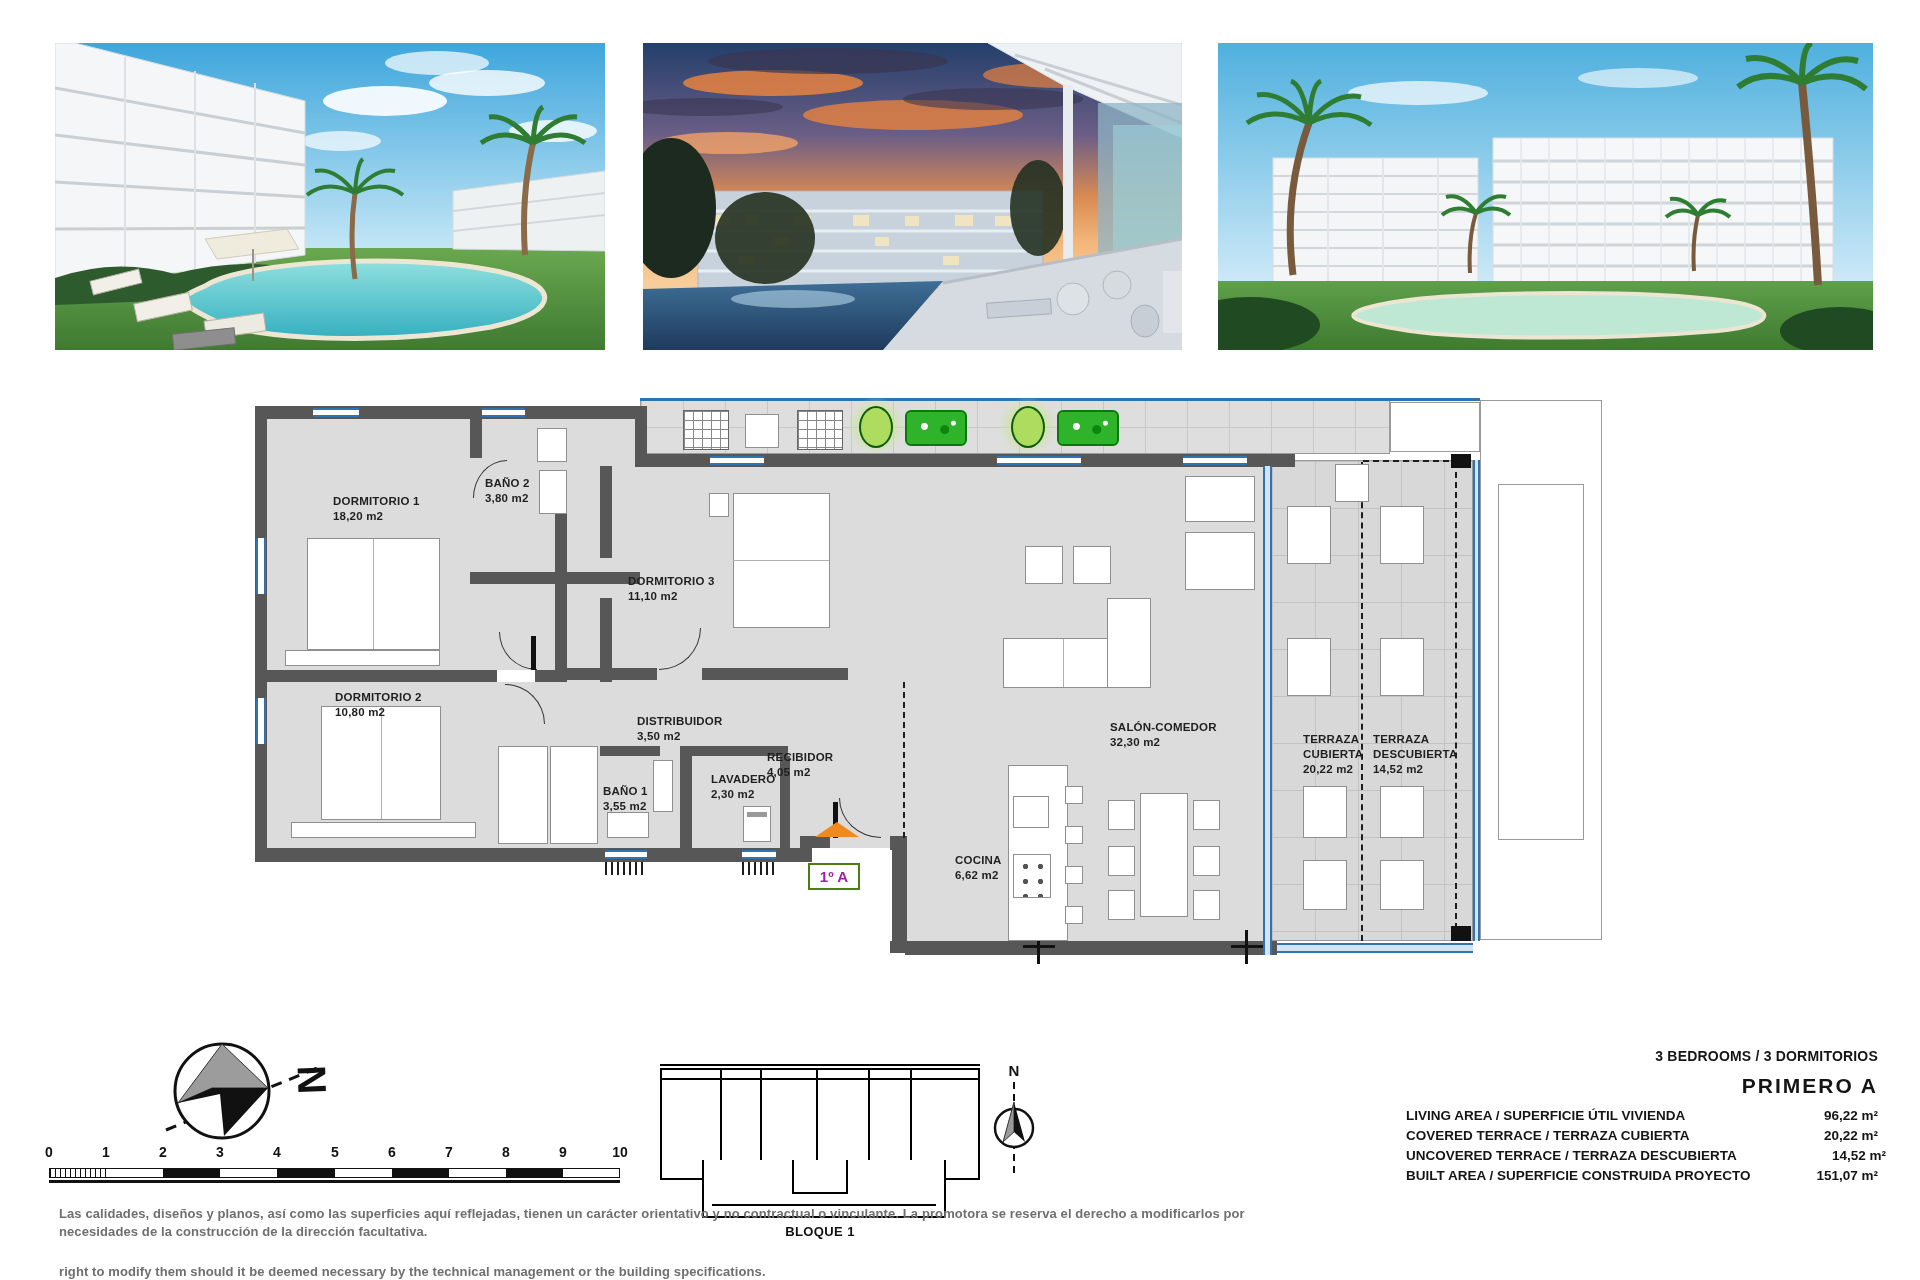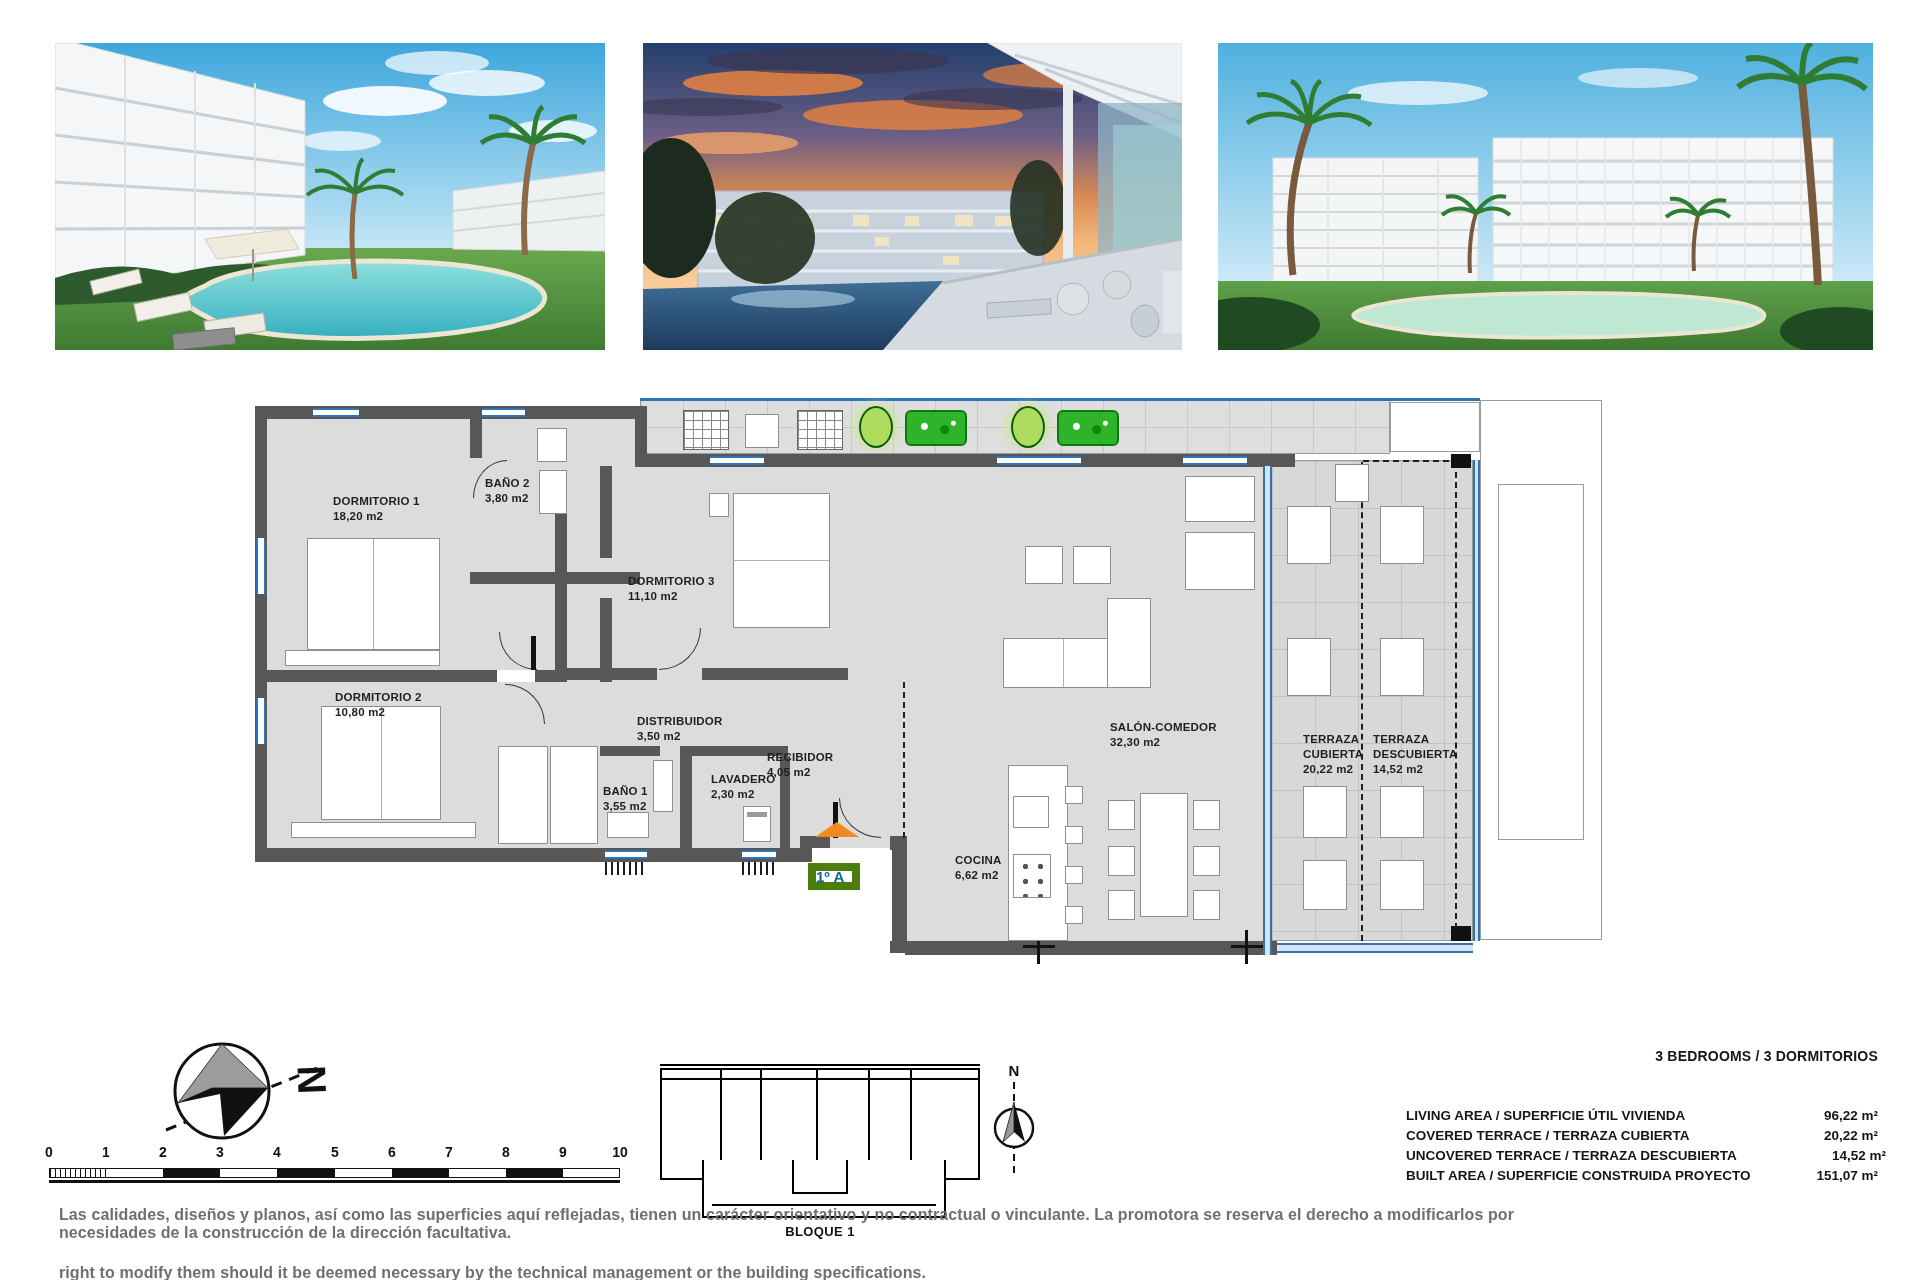--- a/index.html
+++ b/index.html
@@ -31,31 +31,31 @@
   .dash-v{position:absolute;border-left:2px dashed #1d1d1d}
   .dash-h{position:absolute;border-top:2px dashed #1d1d1d}
   .arc{position:absolute;border:1.6px solid #333;background:transparent}
   .hatch{position:absolute;background:repeating-linear-gradient(90deg,#1d1d1d 0 2px,transparent 2px 6px)}
   .plantc{position:absolute;border:2px solid #0d5c0d;background:#AEDC5E;border-radius:50%}
   .plantglow{position:absolute;background:radial-gradient(circle,#C8E694 25%,rgba(200,230,148,0) 70%)}
   .hedge{position:absolute;background:#2FB32A;border:2px solid #0A7A0A;border-radius:6px;
          background-image:radial-gradient(circle at 30% 45%,#fff 3px,transparent 4px),radial-gradient(circle at 65% 55%,#0c860c 4px,transparent 5px),radial-gradient(circle at 80% 35%,#fff 2px,transparent 3px)}
   .hob{position:absolute;background:#fff;border:1px solid #8F8F8F;
        background-image:radial-gradient(circle,#555 2.4px,transparent 3px);background-size:15px 15px;background-position:4px 4px}
-  .unitbox{position:absolute;background:#fff;border:8px solid #4d7c0f;font-size:15px;font-weight:700;color:#0369a1;
-           display:flex;align-items:center;justify-content:flex-start}
+  .unitbox{position:absolute;background:#fff;border:2px solid #4d7c0f;font-size:15px;font-weight:700;color:#a21caf;
+           display:flex;align-items:center;justify-content:center}
   .tri{position:absolute;width:0;height:0;border-left:22px solid transparent;border-right:22px solid transparent;border-bottom:15px solid #F08A1E}
   .kp-line{position:absolute;background:#000}
   .kp-u{position:absolute;background:#fff;border:2px solid #000;border-top:none}
   .kp-label{position:absolute;font-size:13px;font-weight:700;color:#111;text-align:center;letter-spacing:.4px}
   .spec-h{position:absolute;font-size:14px;font-weight:700;color:#151515;text-align:right;letter-spacing:.2px}
   .spec-name{position:absolute;font-size:21px;font-weight:700;color:#151515;text-align:right;letter-spacing:2px}
   .spec-l{position:absolute;font-size:13.5px;font-weight:700;color:#151515;text-align:left}
   .spec-v{position:absolute;font-size:13.5px;font-weight:700;color:#151515;text-align:right}
-  .disc{position:absolute;font-size:16px;font-weight:700;color:#6F6F6F;letter-spacing:.1px;white-space:nowrap}
+  .disc{position:absolute;font-size:13px;font-weight:700;color:#6F6F6F;letter-spacing:.1px;white-space:nowrap}
   .tick{position:absolute;font-size:14px;font-weight:700;color:#111;transform:translateX(-50%)}
   .seg{position:absolute;background:#111}
   .cxv{position:absolute;width:3px;background:#111}
   .cxh{position:absolute;height:3px;background:#111}
 </style>
 </head>
 <body>
 
 <div class="page">
 
@@ -442,20 +442,21 @@
       <line x1="24" y1="20" x2="24" y2="116" stroke="#111" stroke-width="2" stroke-dasharray="7 5"></line>
       <circle cx="24" cy="66" r="19" fill="#fff" stroke="#111" stroke-width="2.5"></circle>
       <polygon points="24,40 13,80 24,70" fill="#999" stroke="#333" stroke-width="1"></polygon>
       <polygon points="24,40 35,80 24,70" fill="#111"></polygon>
     </svg>
   </div>
 
 
   <div class="abs" style="left:1370px;top:1048px;width:508px;height:140px">
     <div class="spec-h" style="left:0;top:0;width:508px">3 BEDROOMS / 3 DORMITORIOS</div>
+    <div class="spec-name" style="left:0;top:26px;width:508px">PRIMERO A</div>
     <div class="spec-l" style="left:36px;top:60px;width:360px">LIVING AREA / SUPERFICIE ÚTIL VIVIENDA</div>
     <div class="spec-v" style="left:388px;top:60px;width:120px">96,22 m²</div>
     <div class="spec-l" style="left:36px;top:80px;width:360px">COVERED TERRACE / TERRAZA CUBIERTA</div>
     <div class="spec-v" style="left:388px;top:80px;width:120px">20,22 m²</div>
     <div class="spec-l" style="left:36px;top:100px;width:360px">UNCOVERED TERRACE / TERRAZA DESCUBIERTA</div>
     <div class="spec-v" style="left:396px;top:100px;width:120px">14,52 m²</div>
     <div class="spec-l" style="left:36px;top:120px;width:360px">BUILT AREA / SUPERFICIE CONSTRUIDA PROYECTO</div>
     <div class="spec-v" style="left:388px;top:120px;width:120px">151,07 m²</div>
   </div>
 

